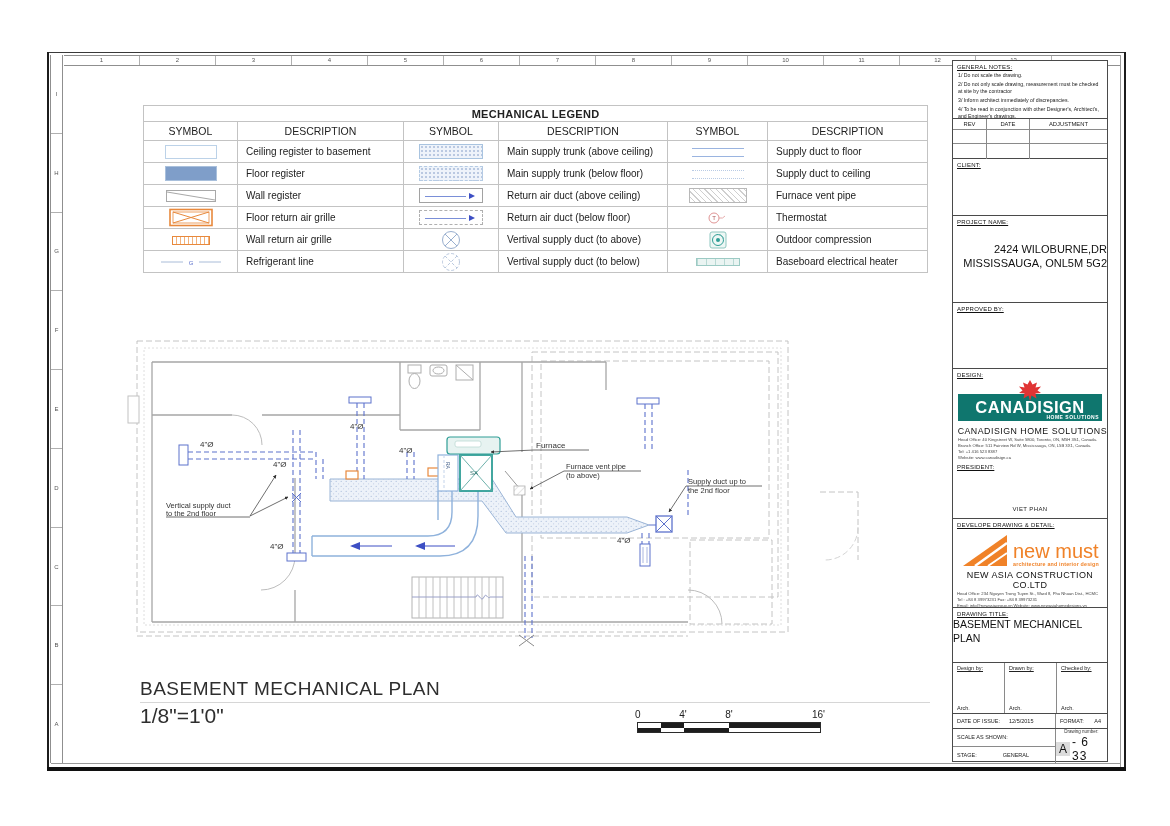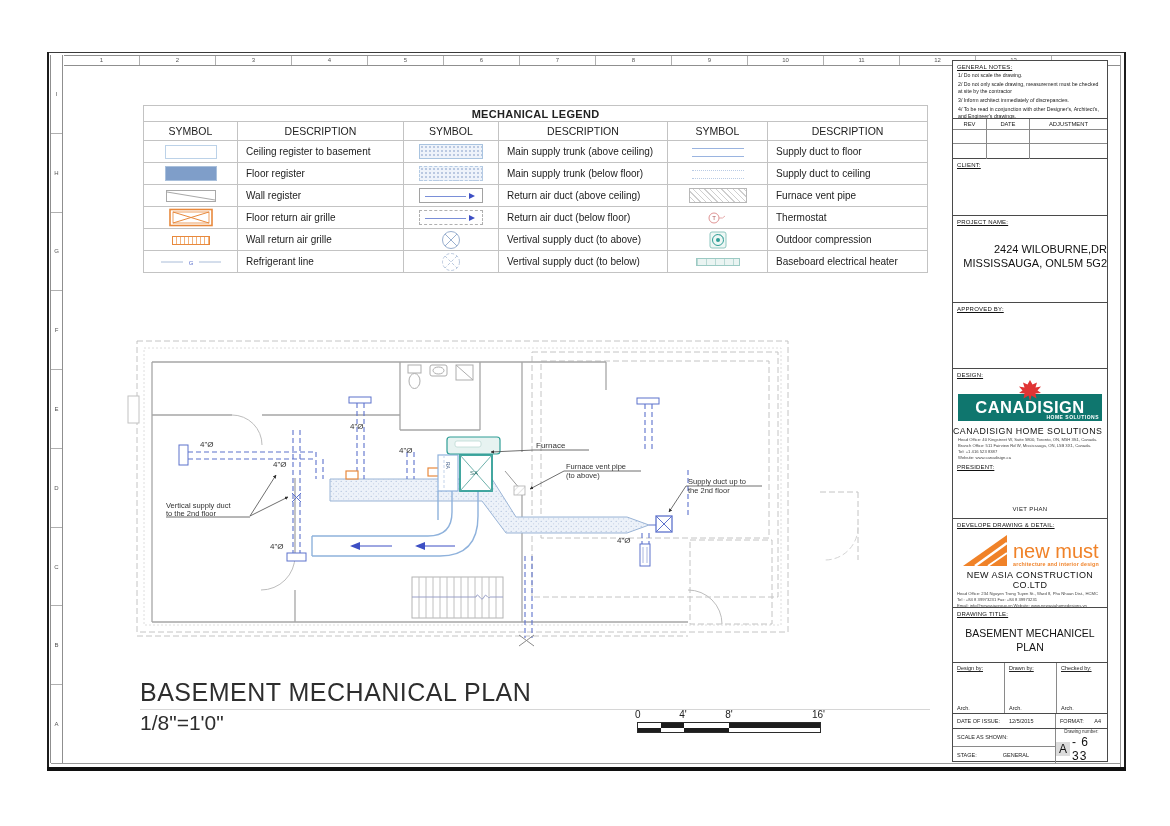--- a/index.html
+++ b/index.html
@@ -41,21 +41,21 @@
   .sym-raduct.dashed{border:1px dashed #b0b0b0;}
   .sym-raduct .ln{position:absolute;left:5px;right:16px;top:50%;height:1px;background:#7a8fd8;}
   .sym-raduct .ar{position:absolute;right:7px;top:50%;transform:translateY(-50%);width:0;height:0;border-left:6px solid #3d4fc4;border-top:3.5px solid transparent;border-bottom:3.5px solid transparent;}
   .sym-lines2{width:52px;height:7px;border-top:1px solid #9ab4e0;border-bottom:1px solid #9ab4e0;}
   .sym-lines2.dotted{border-top:1px dotted #b9cbe4;border-bottom:1px dotted #b9cbe4;}
   .sym-hatch{width:56px;height:13px;border:1px solid #b8b8b8;background:repeating-linear-gradient(45deg,#fff 0 3px,#cfcfcf 3px 4px);}
   .sym-baseboard{width:42px;height:6px;border:1px solid #9ccac4;background-color:#eaf4f2;background-image:repeating-linear-gradient(90deg,#b9d9d4 0 1px,transparent 1px 9px);}
 
   
   .main-title{position:absolute;left:140px;top:678px;width:792px;color:#2e2e2e;}
-  .main-title .t1{font-size:25px;letter-spacing:.5px;}
+  .main-title .t1{font-size:19px;letter-spacing:.5px;}
   .main-title .rule{border-bottom:1px solid #d6d6d6;margin-top:2px;width:790px;}
   .main-title .t2{font-size:21px;margin-top:1px;}
   .scalebar{position:absolute;left:637px;top:709px;width:184px;}
   .scalebar .ticks{position:relative;height:13px;font-size:10px;color:#222;}
   .scalebar .tk0{position:absolute;left:-2px;}
   .scalebar .tk1{position:absolute;left:25%;transform:translateX(-50%);}
   .scalebar .tk2{position:absolute;left:50%;transform:translateX(-50%);}
   .scalebar .tk3{position:absolute;right:-4px;}
   .scalebar .bar{border:1px solid #2b2b2b;height:9px;display:flex;flex-direction:column;}
   .scalebar .r{flex:1;display:flex;}
@@ -76,31 +76,31 @@
   .revgrid div:nth-child(n+7){border-bottom:none;}
   .s-client{height:57px;}
   .s-project{height:87px;}
   .proj-name{font-size:11px;font-weight:normal;text-align:right;line-height:1.3;margin-top:17px;color:#111;}
   .s-approved{height:66px;}
   .s-design{height:150px;display:flex;flex-direction:column;}
   .cd-logo{position:relative;margin:16px 5px 0 5px;height:27px;background:#0f766e;}
   .cd-logo .leaf{position:absolute;top:-15px;left:50%;transform:translateX(-50%);}
   .cd-logo .nm{position:absolute;inset:0;color:#fff;font-weight:bold;font-size:16.5px;line-height:26px;text-align:center;letter-spacing:.5px;}
   .cd-logo .sub{position:absolute;right:3px;bottom:1px;color:#fff;font-size:5px;font-weight:bold;letter-spacing:.5px;}
-  .cd-company{font-size:8.8px;text-align:left;letter-spacing:.5px;margin-top:5px;color:#111;}
+  .cd-company{font-size:8.8px;text-align:right;letter-spacing:.5px;margin-top:5px;color:#111;}
   .cd-addr{font-size:4.2px;color:#444;line-height:1.45;padding:1px 5px 0 5px;}
   .president-name{margin-top:auto;text-align:center;font-size:6px;padding-bottom:6px;letter-spacing:.4px;}
   .s-develope{height:89px;}
   .na-logo{display:flex;align-items:flex-end;gap:4px;margin:5px 6px 0 8px;}
   .na-name{font-size:20px;color:#f08228;line-height:.95;}
   .na-sub{font-size:5.3px;color:#f08228;font-weight:bold;letter-spacing:.2px;}
   .na-company{font-size:9px;text-align:center;letter-spacing:.4px;margin-top:3px;color:#111;}
   .na-addr{font-size:4.2px;color:#444;line-height:1.4;padding:1px 4px 0 4px;}
   .s-drawtitle{height:55px;}
-  .dt-name{font-size:10.5px;text-align:center;line-height:1.35;margin-top:9px;color:#111;}
+  .dt-name{font-size:10.5px;text-align:left;line-height:1.35;color:#111;}
   .s-byline{height:51px;display:grid;grid-template-columns:52px 52px 1fr;}
   .s-byline .bcell{border-right:1px solid #8a8a8a;display:flex;flex-direction:column;justify-content:space-between;padding:2px 0 2px 4px;box-sizing:border-box;}
   .s-byline .bcell:last-child{border-right:none;}
   .s-byline .bl{font-size:5.5px;text-decoration:underline;}
   .s-byline .bv{font-size:5.5px;}
   .s-issue{height:15px;display:grid;grid-template-columns:103px 1fr;}
   .s-issue .ic{border-right:1px solid #8a8a8a;display:flex;align-items:center;gap:9px;padding-left:4px;font-size:5.5px;box-sizing:border-box;}
   .s-issue .fc{display:flex;align-items:center;justify-content:space-between;padding:0 6px 0 4px;font-size:5.5px;}
   .s-bottom{height:32px;display:grid;grid-template-columns:103px 1fr;border-bottom:none !important;}
   .sb-left{border-right:1px solid #8a8a8a;display:flex;flex-direction:column;}

